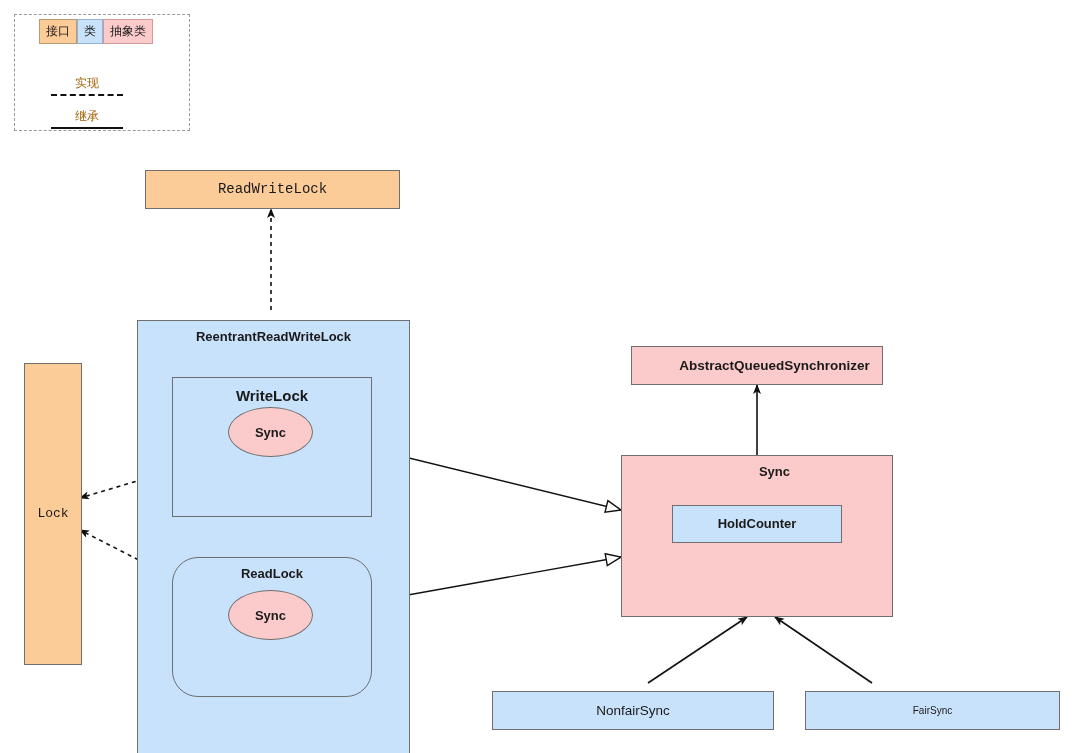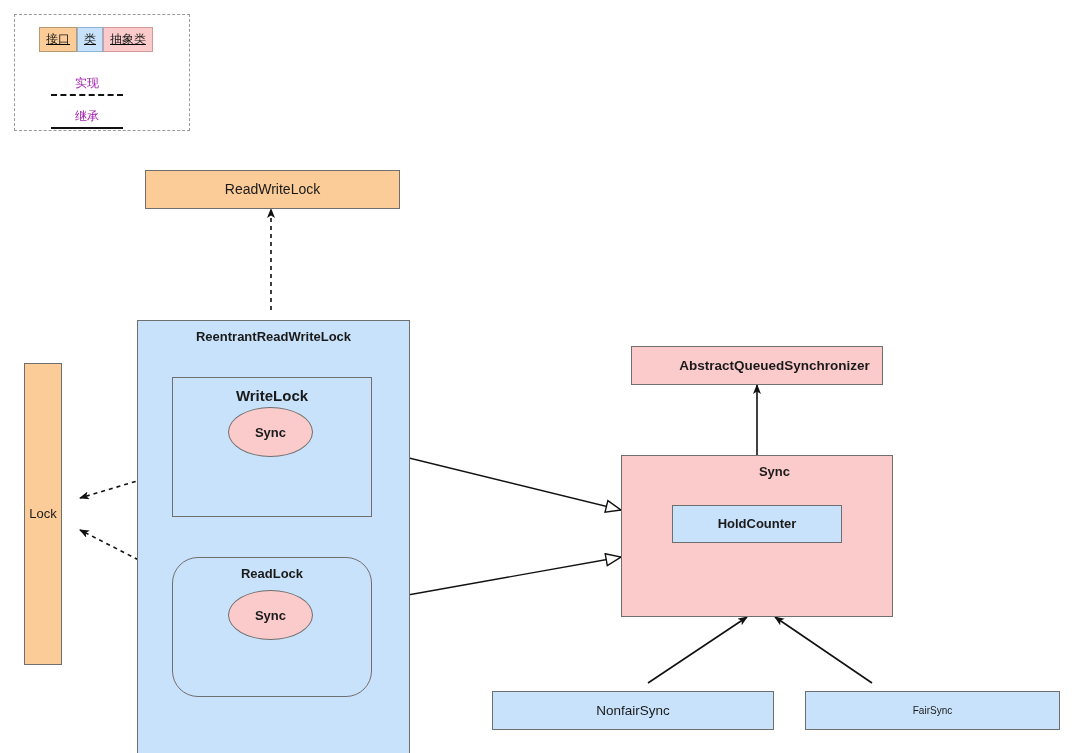--- a/index.html
+++ b/index.html
@@ -29,21 +29,21 @@
     position: absolute;
     box-sizing: border-box;
     border: 1px solid #6f6f6f;
     display: flex;
     align-items: center;
     justify-content: center;
     text-align: center;
     color: #1a1a1a;
     line-height: 1.15;
   }
-  .iface   { background: #fbcb98; }
+  .iface   { background: #fbcb98; font-family: Liberation Mono, monospace; }
   .klass   { background: #c9e2fb; margin-top: 10px; }
   .abstract{ background: #fbcbcb; padding-left: 35px; }
 
   .lbl-top {
     align-items: flex-start;
     padding-top: 9px;
   }
   .bold { font-weight: bold; }
 
   .ellipse {
@@ -66,23 +66,22 @@
     top: 14px;
     width: 176px;
     height: 117px;
     box-sizing: border-box;
     border: 1px dashed #9a9a9a;
     background: #ffffff;
   }
   .legend-swatches {
     position: absolute;
     left: 24px;
-    top: 12px;
-    display: flex;
-    text-decoration: underline;
+    top: 4px;
+    display: flex;
   }
   .swatch {
     box-sizing: border-box;
     border: 1px solid #9a8a7a;
     height: 25px;
     display: flex;
     align-items: center;
     justify-content: center;
     font-size: 12px;
     color: #1a1a1a;
@@ -91,21 +90,21 @@
   .sw-iface    { background: #fbcb98; border-color: #b99a6e; }
   .sw-klass    { background: #c9e2fb; border-color: #8fb4d8; }
   .sw-abstract { background: #fbcbcb; border-color: #d49a9a; }
 
   .legend-row {
     position: absolute;
     left: 36px;
     width: 72px;
     text-align: center;
     font-size: 12px;
-    color: #a21caf;
+    color: #a16207;
   }
   .legend-row .cap { display: block; padding-bottom: 2px; }
   .legend-row .line-dashed {
     display: block;
     border-top: 2px dashed #111111;
   }
   .legend-row .line-solid {
     display: block;
     border-top: 2px solid #111111;
   }
@@ -159,21 +158,21 @@
 
     <line x1="648" y1="683" x2="747" y2="617" stroke="#111111" stroke-width="1.6" marker-end="url(#mk-filled)"></line>
 
     <line x1="872" y1="683" x2="775" y2="617" stroke="#111111" stroke-width="1.6" marker-end="url(#mk-filled)"></line>
   </svg>
 
   <div class="node iface" style="left:145px; top:170px; width:255px; height:39px; font-size:14px;">
     <span>ReadWriteLock</span>
   </div>
 
-  <div class="node iface" style="left:24px; top:363px; width:38px; height:302px; font-size:13px;">
+  <div class="node iface" style="left:24px; top:363px; width:58px; height:302px; font-size:13px;">
     <span>Lock</span>
   </div>
 
   <div class="node klass lbl-top bold" style="left:137px; top:310px; width:273px; height:435px; font-size:13px;">
     <span>ReentrantReadWriteLock</span>
   </div>
 
   <div class="node klass lbl-top bold" style="left:172px; top:367px; width:200px; height:140px; font-size:15px; background:transparent;">
     <span>WriteLock</span>
   </div>

